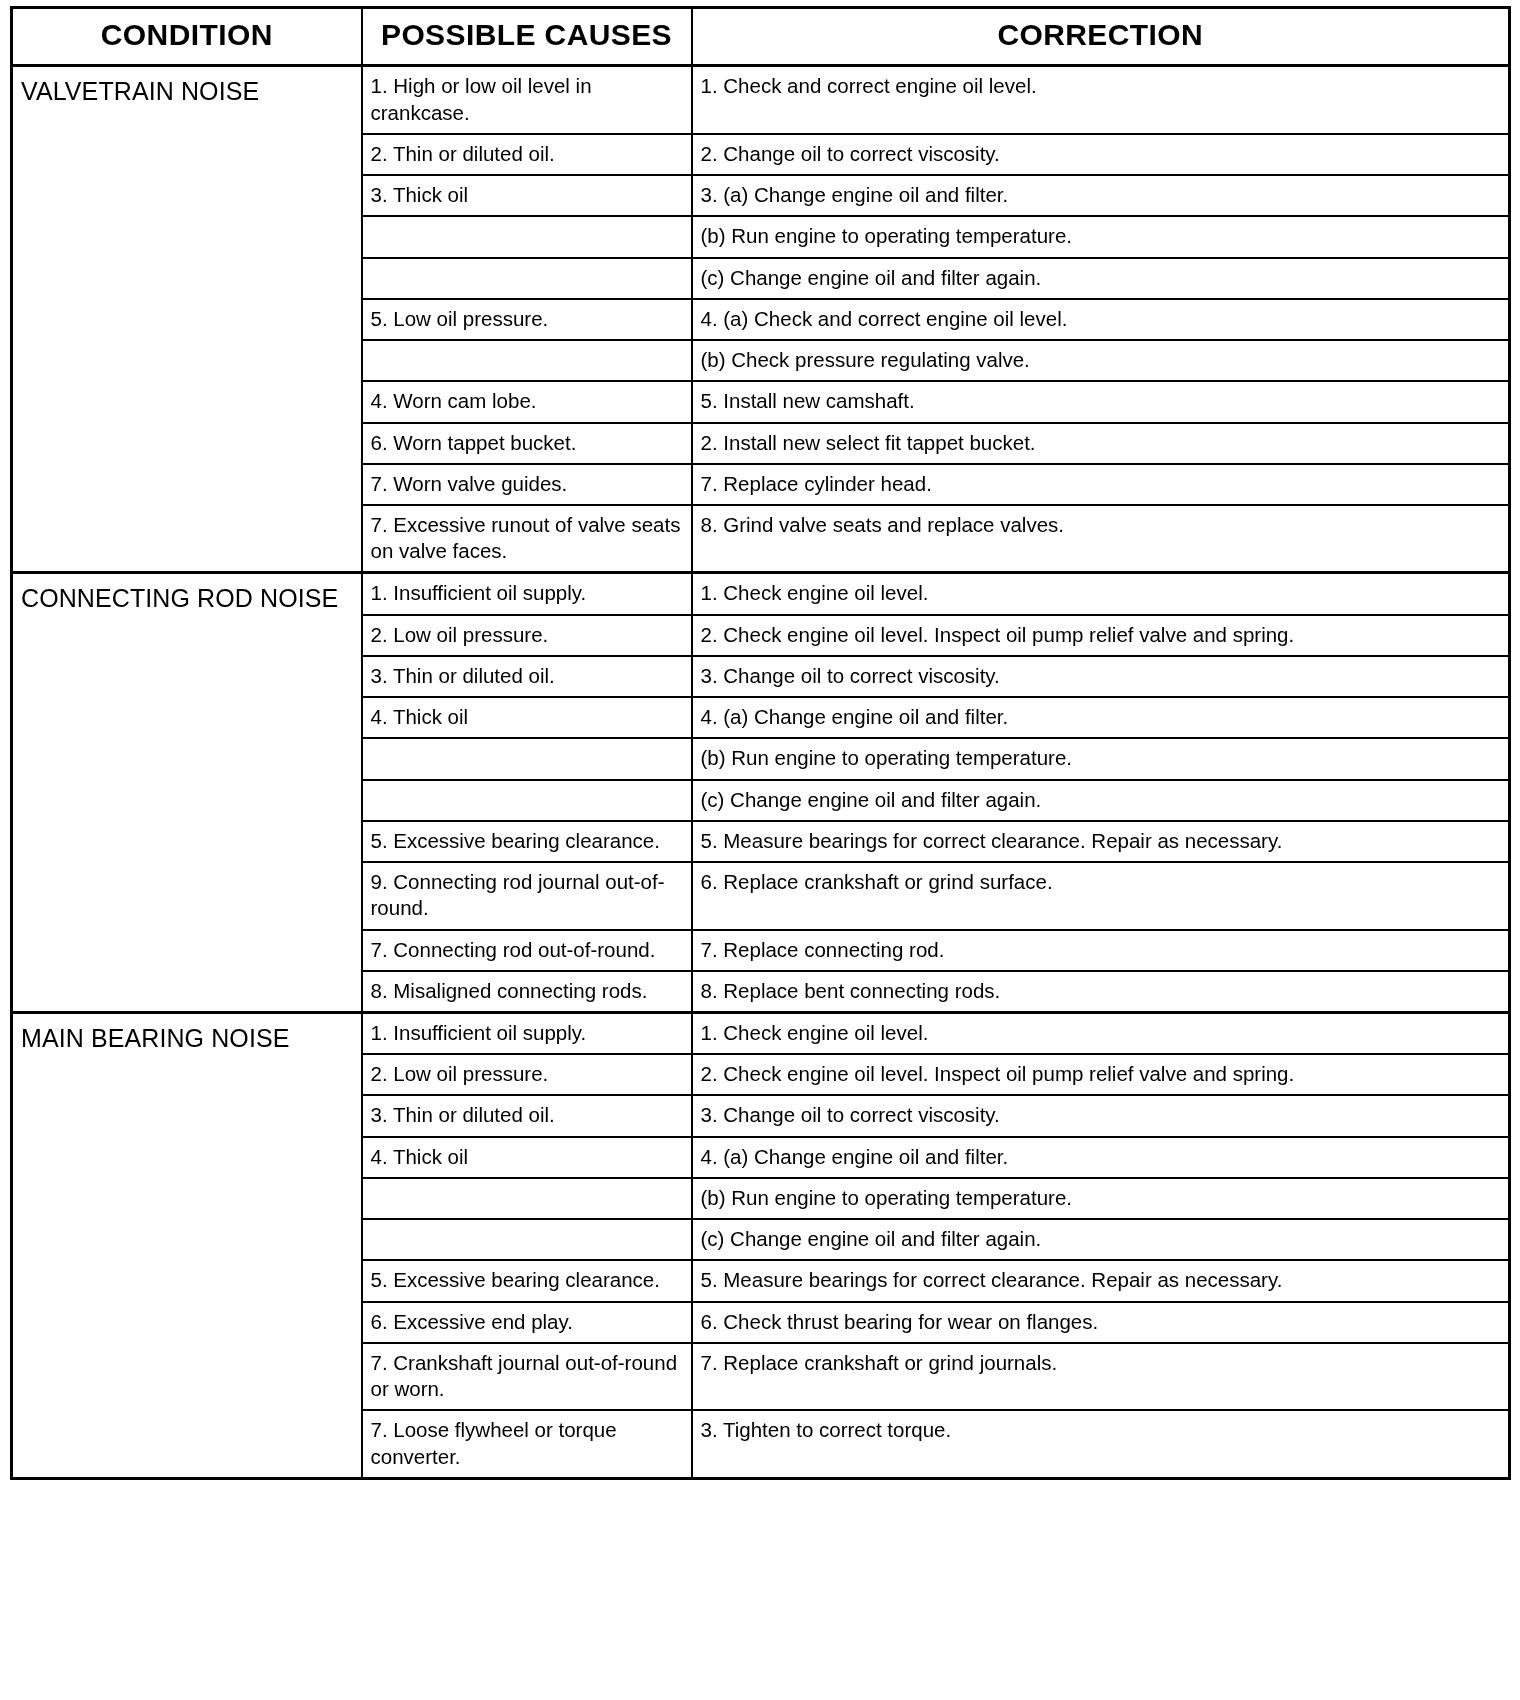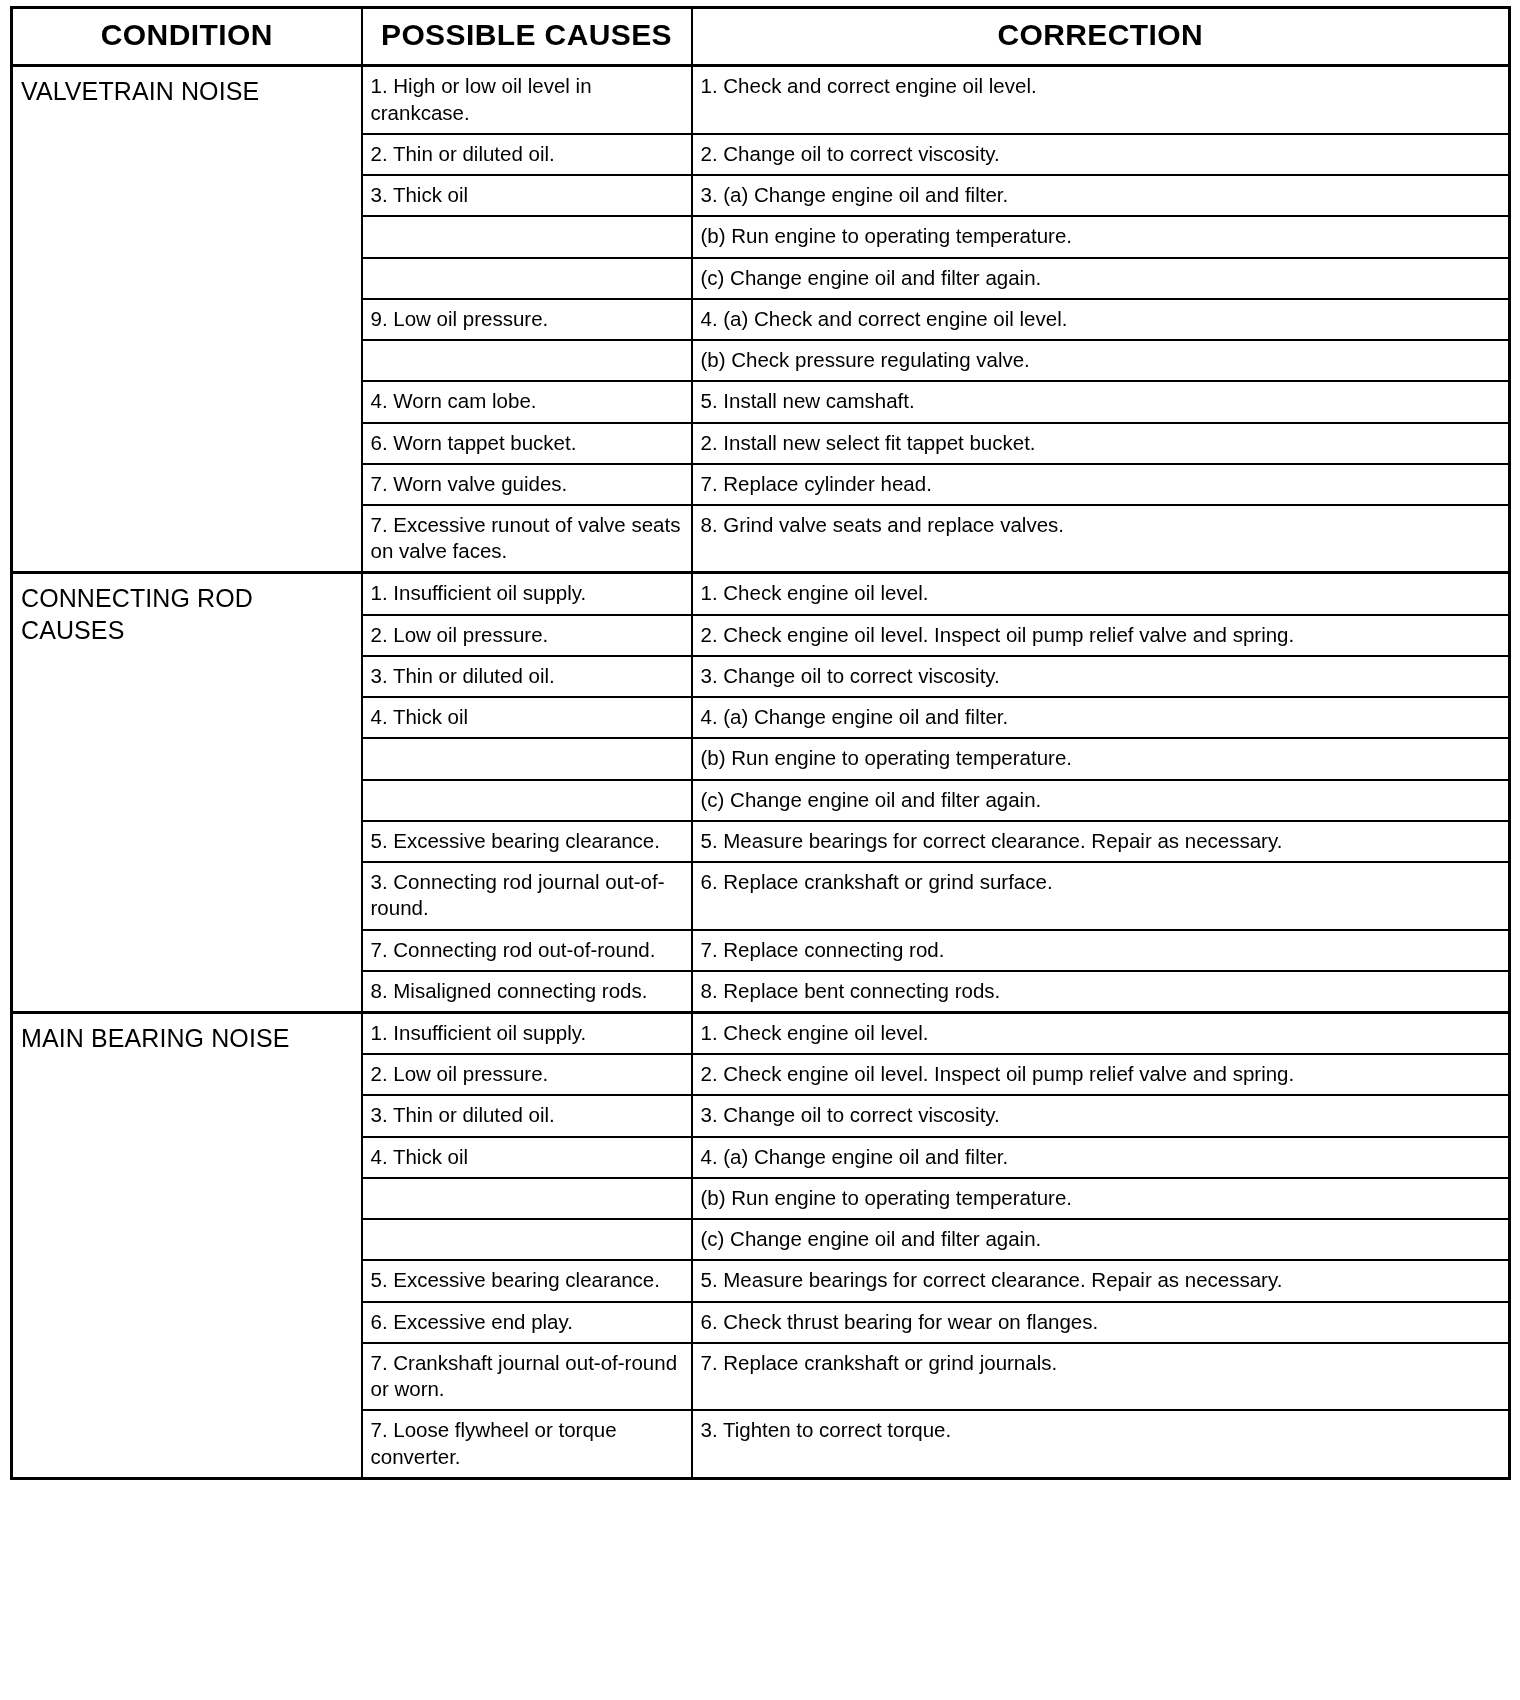--- a/index.html
+++ b/index.html
@@ -92,21 +92,21 @@
         </tr>
         <tr>
           <td class="cause blank"></td>
           <td class="corr">(b) Run engine to operating temperature.</td>
         </tr>
         <tr>
           <td class="cause blank"></td>
           <td class="corr">(c) Change engine oil and filter again.</td>
         </tr>
         <tr>
-          <td class="cause">9. Low oil pressure.</td>
+          <td class="cause">5. Low oil pressure.</td>
           <td class="corr">4. (a) Check and correct engine oil level.</td>
         </tr>
         <tr>
           <td class="cause blank"></td>
           <td class="corr">(b) Check pressure regulating valve.</td>
         </tr>
         <tr>
           <td class="cause">4. Worn cam lobe.</td>
           <td class="corr">5. Install new camshaft.</td>
         </tr>
@@ -116,21 +116,21 @@
         </tr>
         <tr>
           <td class="cause">7. Worn valve guides.</td>
           <td class="corr">7. Replace cylinder head.</td>
         </tr>
         <tr>
           <td class="cause">7. Excessive runout of valve seats on valve faces.</td>
           <td class="corr">8. Grind valve seats and replace valves.</td>
         </tr>
         <tr class="group-start">
-          <td class="cond" rowspan="10">CONNECTING ROD CAUSES</td>
+          <td class="cond" rowspan="10">CONNECTING ROD NOISE</td>
           <td class="cause">1. Insufficient oil supply.</td>
           <td class="corr">1. Check engine oil level.</td>
         </tr>
         <tr>
           <td class="cause">2. Low oil pressure.</td>
           <td class="corr">2. Check engine oil level. Inspect oil pump relief valve and spring.</td>
         </tr>
         <tr>
           <td class="cause">3. Thin or diluted oil.</td>
           <td class="corr">3. Change oil to correct viscosity.</td>
@@ -145,21 +145,21 @@
         </tr>
         <tr>
           <td class="cause blank"></td>
           <td class="corr">(c) Change engine oil and filter again.</td>
         </tr>
         <tr>
           <td class="cause">5. Excessive bearing clearance.</td>
           <td class="corr">5. Measure bearings for correct clearance. Repair as necessary.</td>
         </tr>
         <tr>
-          <td class="cause">3. Connecting rod journal out-of-round.</td>
+          <td class="cause">9. Connecting rod journal out-of-round.</td>
           <td class="corr">6. Replace crankshaft or grind surface.</td>
         </tr>
         <tr>
           <td class="cause">7. Connecting rod out-of-round.</td>
           <td class="corr">7. Replace connecting rod.</td>
         </tr>
         <tr>
           <td class="cause">8. Misaligned connecting rods.</td>
           <td class="corr">8. Replace bent connecting rods.</td>
         </tr>

